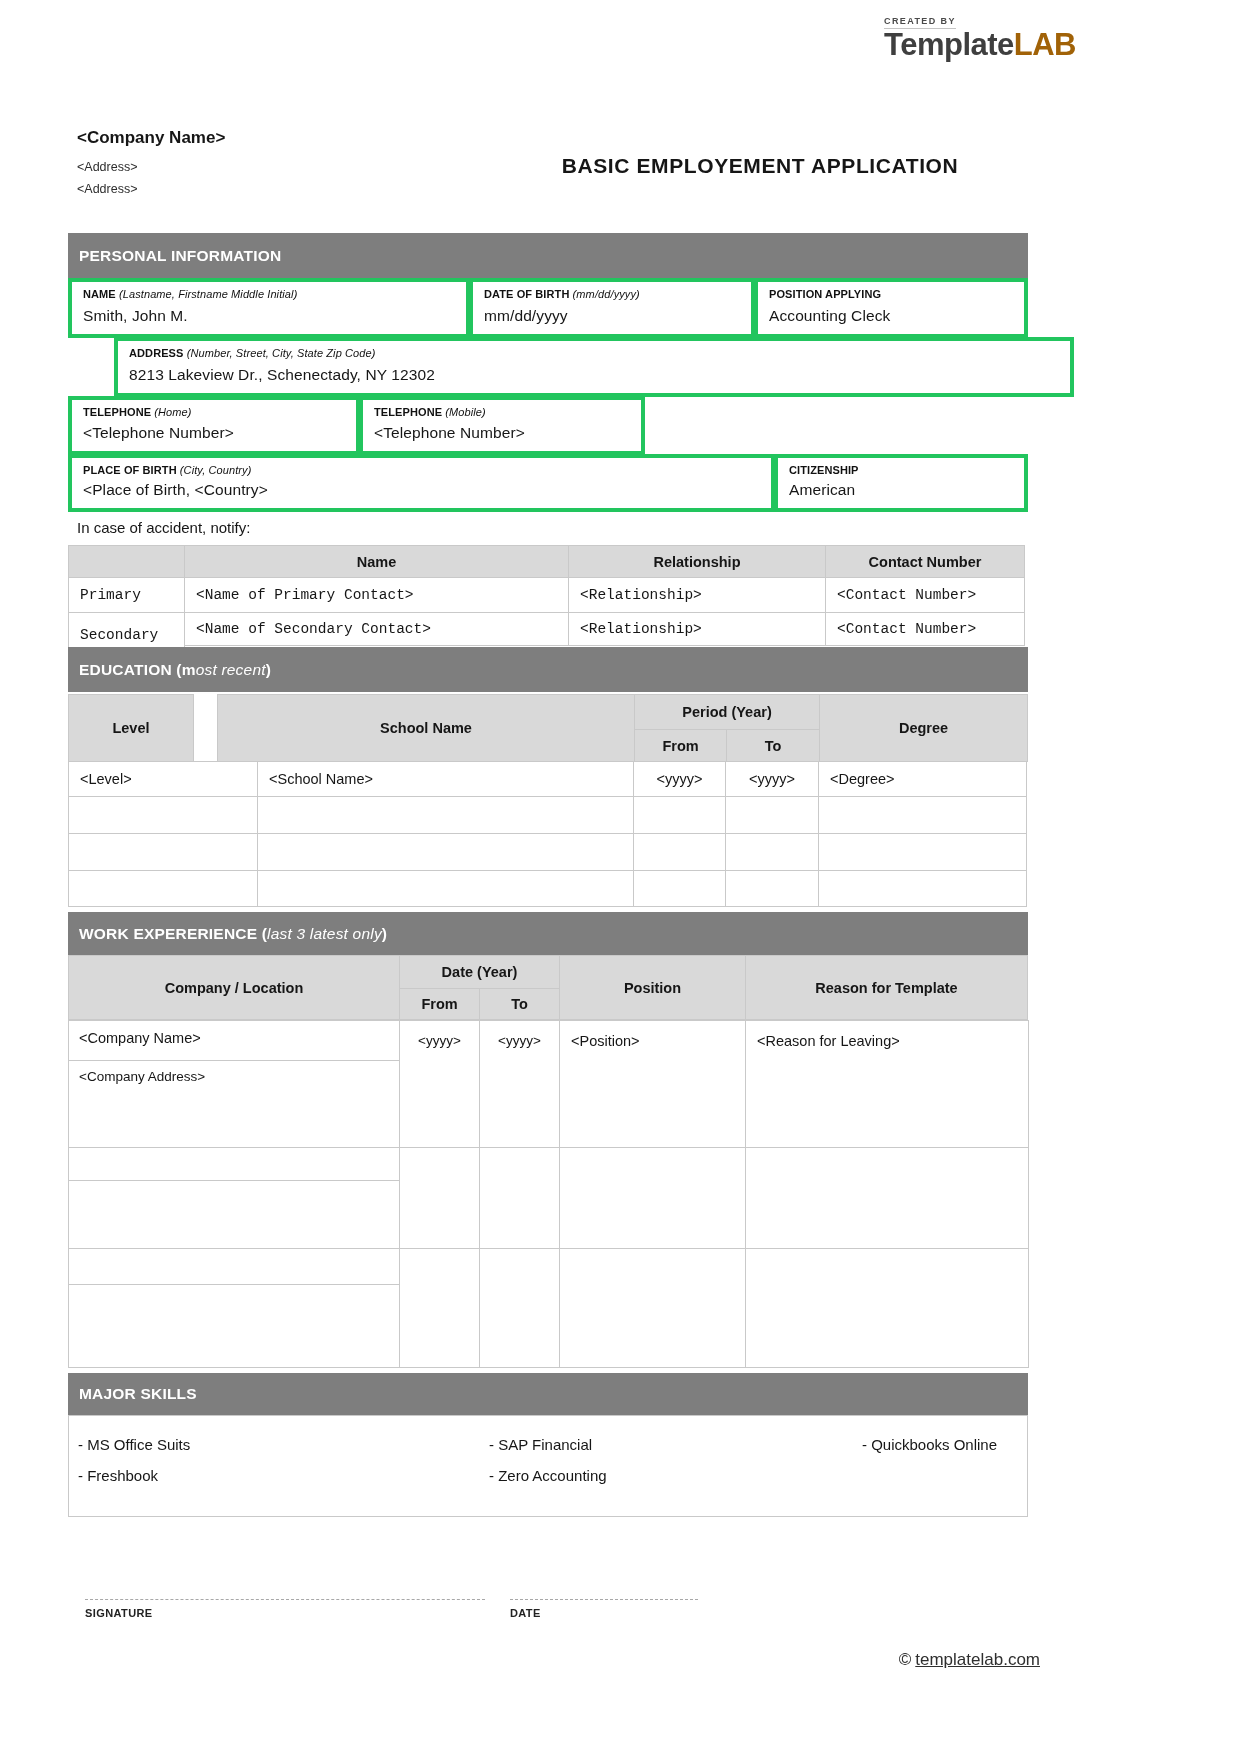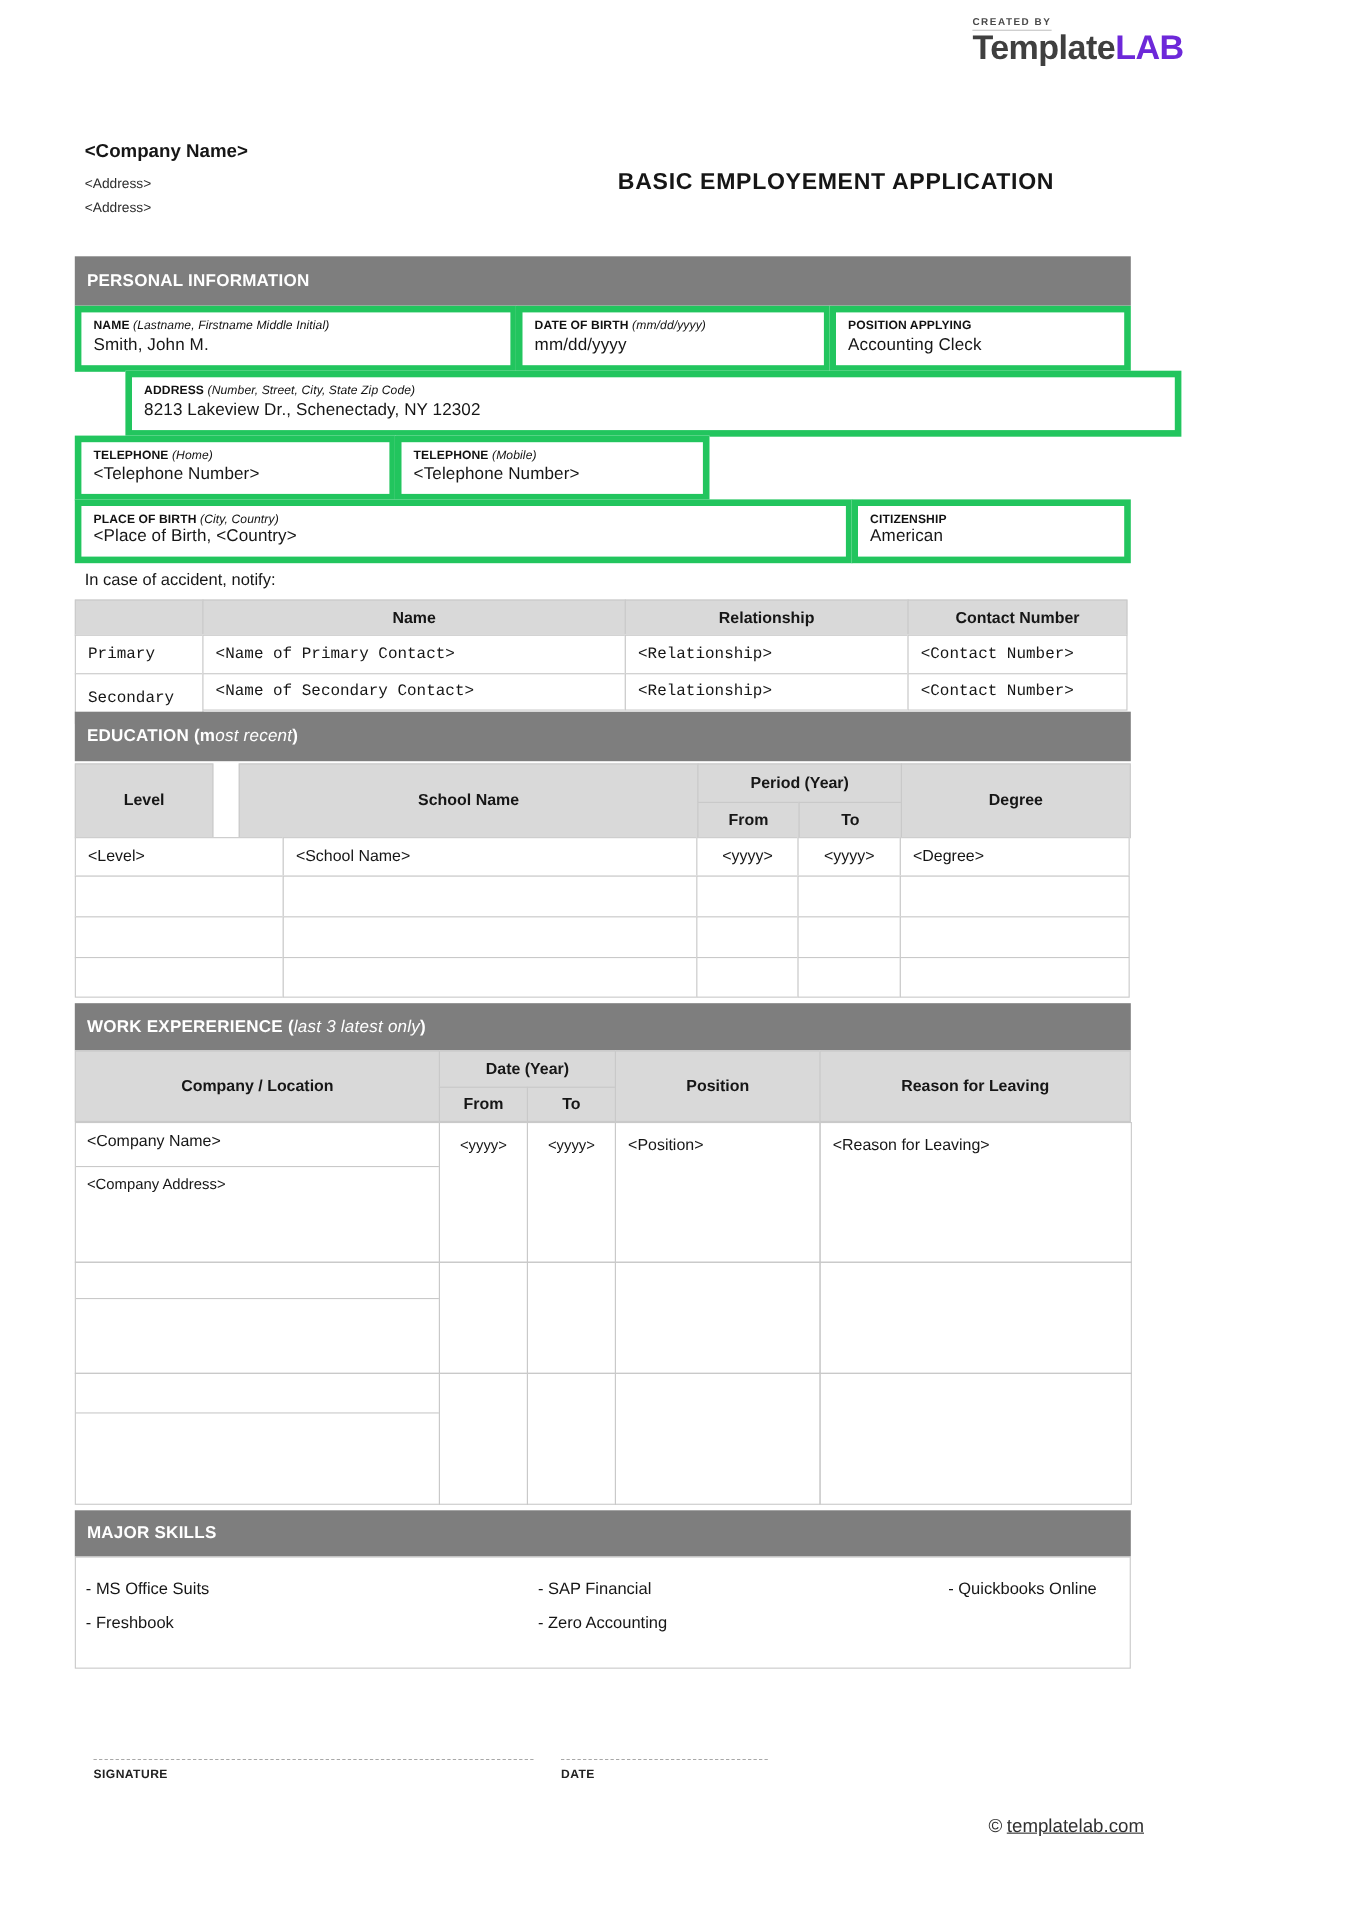--- a/index.html
+++ b/index.html
@@ -8,37 +8,37 @@
     position:relative; width:1240px; height:1754px; background:#fff;
     font-family:"Liberation Sans", sans-serif; color:#161616; overflow:hidden;
   }
 
   
   .logo { position:absolute; left:884px; top:10px; }
   .logo-createdby { font-size:9px; font-weight:bold; letter-spacing:1.4px; color:#4a4a4a;
     border-bottom:1px solid #c4c4c4; display:inline-block; padding-bottom:2px; }
   .logo-brand { font-size:31px; font-weight:bold; letter-spacing:-0.5px; line-height:32px; }
   .brand-dark { color:#3f3f3f; }
-  .brand-red  { color:#6d28d9; }
+  .brand-red  { color:#a16207; }
 
   
   .company-name { position:absolute; left:77px; top:128px; font-size:17px; font-weight:bold; }
   .addr1 { position:absolute; left:77px; top:160px; font-size:12.5px; color:#2d2d2d; }
   .addr2 { position:absolute; left:77px; top:182px; font-size:12.5px; color:#2d2d2d; }
   .doc-title { position:absolute; left:490px; top:154px; width:540px; text-align:center;
     font-size:21px; font-weight:bold; letter-spacing:0.6px; }
 
   
   .bar { position:absolute; left:68px; width:960px; background:#7e7e7e; color:#fff;
     display:flex; align-items:center; padding-left:11px; font-size:15.5px; font-weight:bold; letter-spacing:0.2px; }
   .bar .it { font-style:italic; font-weight:normal; }
 
   
   .prow { position:absolute; left:68px; display:flex; }
-  .pcell { border:6px solid #22c55e; background:#fff; display:flex; flex-direction:column;
+  .pcell { border:4px solid #22c55e; background:#fff; display:flex; flex-direction:column;
     justify-content:space-between; padding:6px 11px 9px 11px; }
   .pcell + .pcell { margin-left:-1px; }
   .flabel { font-size:11px; font-weight:bold; letter-spacing:0.1px; color:#111; }
   .fhint  { font-style:italic; font-weight:normal; }
   .fvalue { font-size:15.5px; letter-spacing:0.1px; }
 
   .note { position:absolute; left:77px; top:519px; font-size:15px; }
 
   
   .vtable { position:absolute; left:68px; display:flex; flex-direction:column; }
@@ -215,21 +215,21 @@
   <div class="bar" style="top:912px;height:43px;">
     <span><span>WORK EXPERERIENCE (</span><span class="it">last 3 latest only</span><span>)</span></span>
   </div>
 
   <div class="work-head" style="top:955px;height:65px;">
     <div class="hcell" style="left:0;top:0;width:332px;height:65px;">Company /  Location</div>
     <div class="hcell" style="left:331px;top:0;width:161px;height:34px;">Date (Year)</div>
     <div class="hcell" style="left:331px;top:33px;width:81px;height:32px;">From</div>
     <div class="hcell" style="left:411px;top:33px;width:81px;height:32px;">To</div>
     <div class="hcell" style="left:491px;top:0;width:187px;height:65px;">Position</div>
-    <div class="hcell" style="left:677px;top:0;width:283px;height:65px;">Reason for Leaving</div>
+    <div class="hcell" style="left:677px;top:0;width:283px;height:65px;">Reason for Template</div>
   </div>
 
   <div class="wentries">
     <div class="entry" style="height:128px;">
       <div class="ecol1">
         <div class="ename" style="height:40px;">&lt;Company Name&gt;</div>
         <div class="eaddr">&lt;Company Address&gt;</div>
       </div>
       <div class="ecell cc" style="width:81px;">&lt;yyyy&gt;</div>
       <div class="ecell cc" style="width:81px;">&lt;yyyy&gt;</div>

